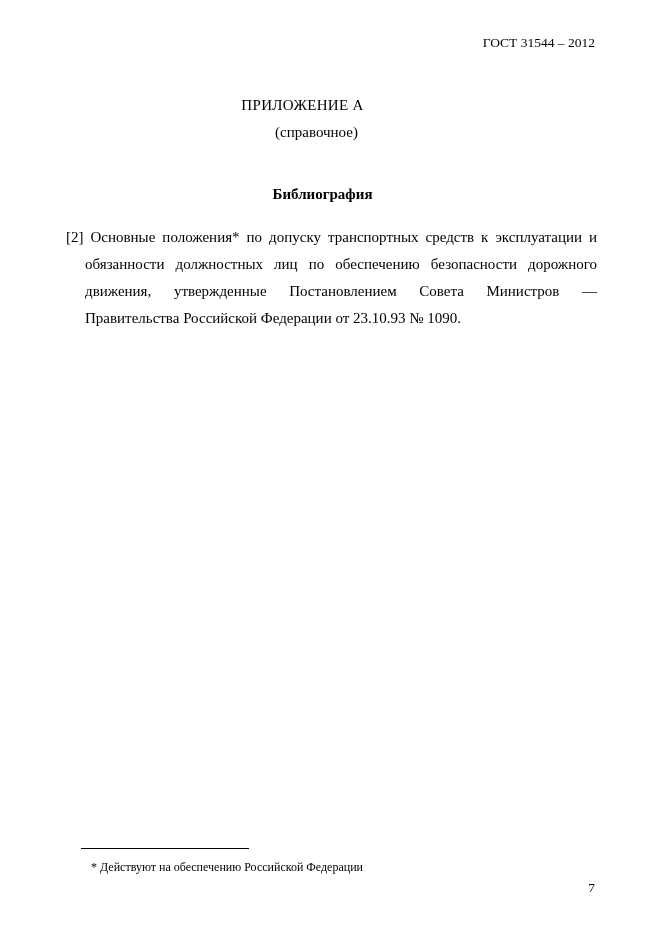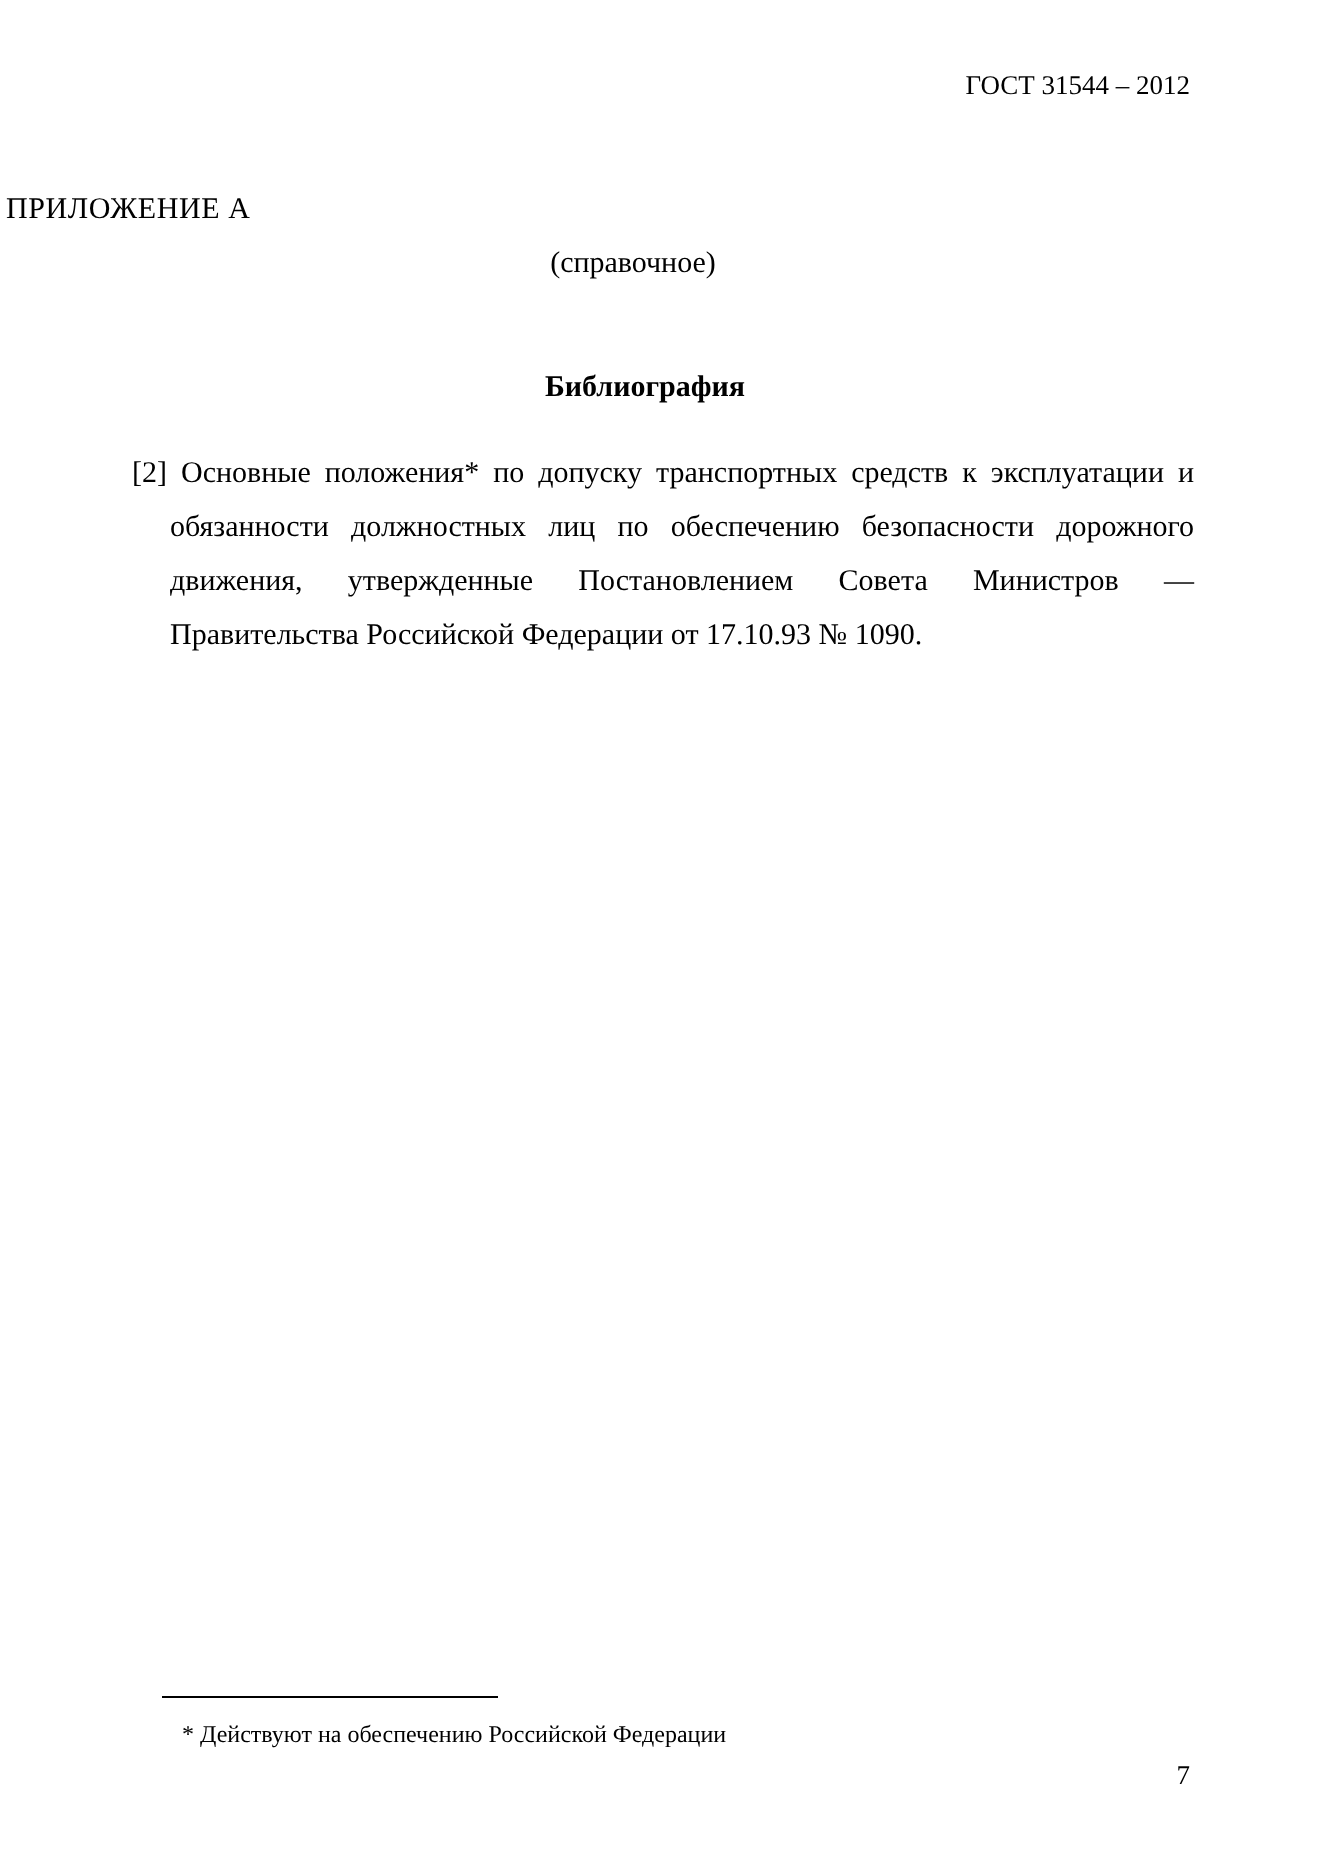--- a/index.html
+++ b/index.html
@@ -6,21 +6,21 @@
     body {
       width: 661px; height: 936px; position: relative; overflow: hidden;
       font-family: "Liberation Serif", "DejaVu Serif", serif;
       color: #000;
     }
     .header-code {
       position: absolute; top: 35px; right: 66px;
       font-weight: normal; font-size: 13.5px;
     }
     .appendix-title {
-      position: absolute; top: 97px; left: 3px; width: 577px; text-align: left;
+      position: absolute; top: 97px; left: 14px; width: 577px; text-align: center;
       font-size: 15px; letter-spacing: 0.3px;
     }
     .appendix-sub {
       position: absolute; top: 124px; left: 0; width: 633px; text-align: center;
       font-size: 15px;
     }
     .section-title {
       position: absolute; top: 186px; left: 0; width: 645px; text-align: center;
       font-size: 15px; font-weight: bold;
     }
@@ -50,19 +50,19 @@
 <body>
 
 <div class="header-code">ГОСТ 31544 – 2012</div>
 
 <div class="appendix-title">ПРИЛОЖЕНИЕ А</div>
 <div class="appendix-sub">(справочное)</div>
 
 <div class="section-title">Библиография</div>
 
 <div class="biblio">
-  <p class="bib-item hang">[2] Основные положения* по допуску транспортных средств к эксплуатации и обязанности должностных лиц по обеспечению безопасности дорожного движения, утвержденные Постановлением Совета Министров — Правительства Российской Федерации от 17.10.93 № 1090.</p>
+  <p class="bib-item hang">[2] Основные положения* по допуску транспортных средств к эксплуатации и обязанности должностных лиц по обеспечению безопасности дорожного движения, утвержденные Постановлением Совета Министров — Правительства Российской Федерации от 23.10.93 № 1090.</p>
 </div>
 
 <div class="footnote-rule"></div>
 <div class="footnote">* Действуют на обеспечению Российской Федерации</div>
 
 <div class="page-number">7</div>
 
 </body></html>

